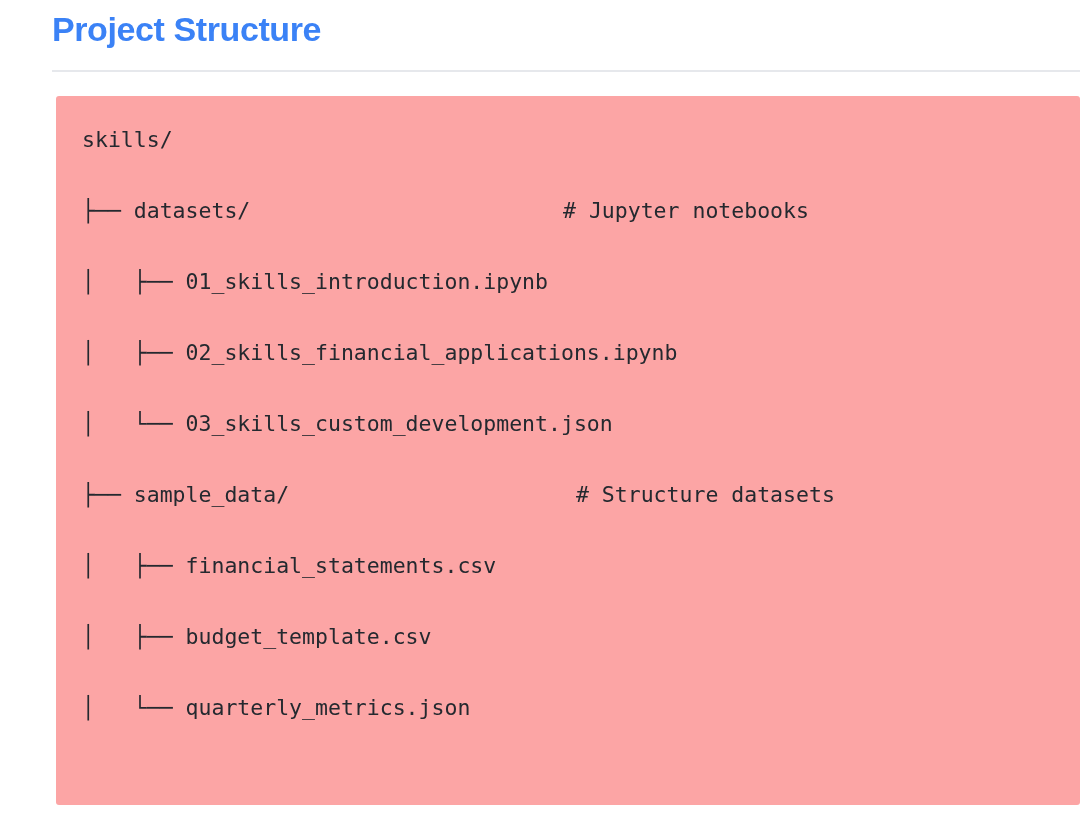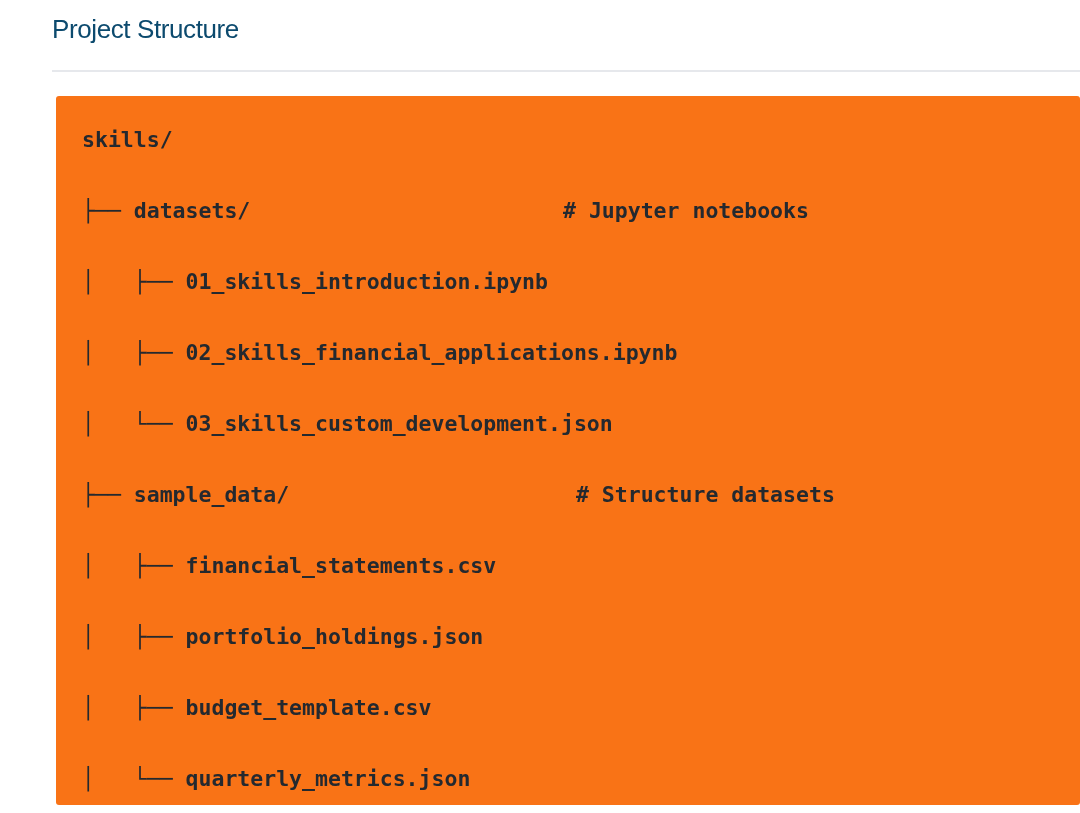--- a/index.html
+++ b/index.html
@@ -23,47 +23,46 @@
     box-sizing: border-box;
   }
 
   .page-title {
     margin: 0;
     padding: 0;
     position: absolute;
     left: 52px;
     top: 7px;
     font-family: "Liberation Sans", sans-serif;
-    font-size: 26px;
+    font-size: 34px;
     line-height: 44px;
-    font-weight: normal;
+    font-weight: bold;
     letter-spacing: -0.4px;
-    color: #0c4a6e;
+    color: #3b82f6;
     white-space: nowrap;
   }
 
   .title-divider {
     position: absolute;
     left: 52px;
     top: 70px;
     width: 1028px;
     height: 2px;
     background: #e6e8ec;
   }
 
   .code-block {
     position: absolute;
     left: 56px;
     top: 96px;
     width: 1024px;
     height: 709px;
-    background: #f97316;
+    background: #fca5a5;
     border-radius: 3px;
     overflow: hidden;
-    font-weight: bold;
   }
 
   .code-inner {
     position: absolute;
     left: 26px;
     top: 26px;
     right: 0;
     bottom: 0;
   }
 
@@ -101,21 +100,20 @@
 
   <div class="code-block">
     <div class="code-inner">
       <pre class="tree"><code id="tree-body"><span class="tree-line"><span>skills/</span></span>
 <span class="tree-line"><span>├── datasets/                       </span><span class="comment"># Jupyter notebooks</span></span>
 <span class="tree-line"><span>│   ├── 01_skills_introduction.ipynb</span></span>
 <span class="tree-line"><span>│   ├── 02_skills_financial_applications.ipynb</span></span>
 <span class="tree-line"><span>│   └── 03_skills_custom_development.json</span></span>
 <span class="tree-line"><span>├── sample_data/                     </span><span class="comment"># Structure datasets</span></span>
 <span class="tree-line"><span>│   ├── financial_statements.csv</span></span>
-<span class="tree-line"><span>│   ├── portfolio_holdings.json</span></span>
 <span class="tree-line"><span>│   ├── budget_template.csv</span></span>
 <span class="tree-line"><span>│   └── quarterly_metrics.json</span></span>
 
 
 
 
 
 
 
 

